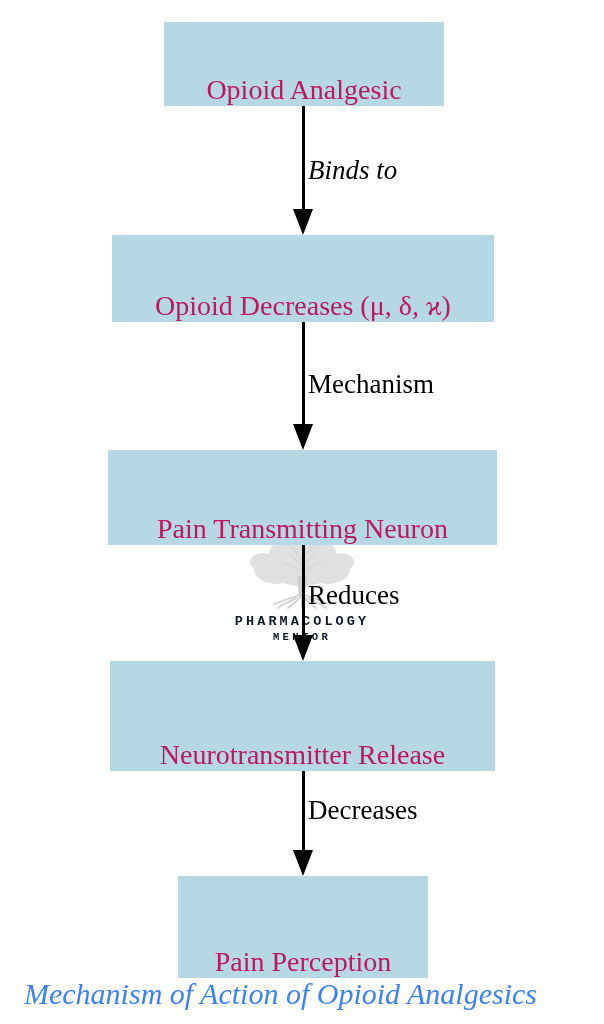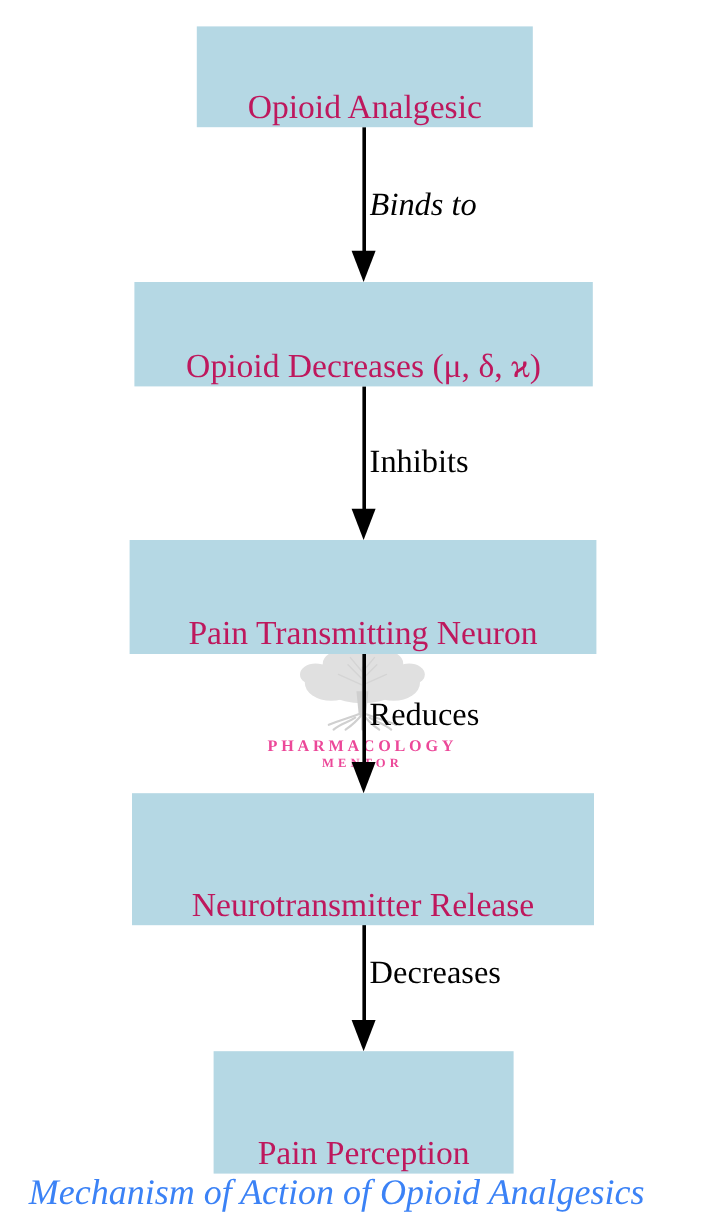--- a/index.html
+++ b/index.html
@@ -28,22 +28,22 @@
     transform: translateX(-50%);
     pointer-events: none;
     z-index: 1;
   }
   .watermark svg { display: block; }
   .wm-text {
     position: absolute;
     left: 0;
     width: 100%;
     text-align: center;
-    font-family: Liberation Serif, serif;
-    color: #ec4899;
+    font-family: Liberation Mono, monospace;
+    color: #0f172a;
     font-weight: 700;
   }
   .wm-line1 {
     top: 76px;
     font-size: 13.5px;
     letter-spacing: 3.1px;
   }
   .wm-line2 {
     top: 93px;
     font-size: 10.5px;
@@ -156,21 +156,21 @@
   <div class="edge-label" style="left:308px; top:155px; font-size:27px;font-style:italic;">Binds to</div>
 
   <div class="node" style="left:112px; top:235px; width:382px; height:87px; background:#b5d8e4; font-size:28px;">
     <span>Opioid Decreases (μ, δ, ϰ)</span>
   </div>
 
   <div class="edge" style="left:302px; top:322px; width:3px; height:128px;">
     <div class="edge-line" style="height:104px;"></div>
     <div class="edge-head" style="top:102px;"></div>
   </div>
-  <div class="edge-label" style="left:308px; top:369px; font-size:27px;">Inhibits</div>
+  <div class="edge-label" style="left:308px; top:369px; font-size:27px;">Mechanism</div>
 
   <div class="node" style="left:108px; top:450px; width:389px; height:95px; background:#b5d8e4; font-size:28px;">
     <span>Pain Transmitting Neuron</span>
   </div>
 
   <div class="edge" style="left:302px; top:533px; width:3px; height:128px;">
     <div class="edge-line" style="height:104px;"></div>
     <div class="edge-head" style="top:102px;"></div>
   </div>
   <div class="edge-label" style="left:308px; top:580px; font-size:27px;">Reduces</div>

